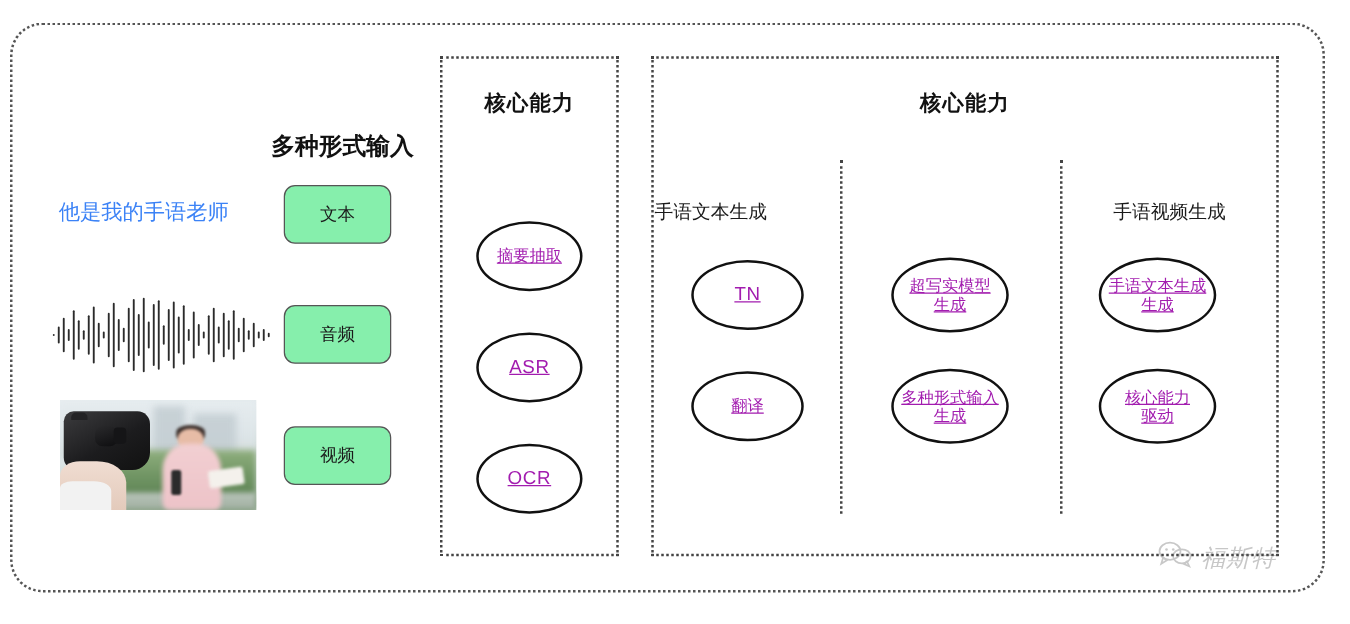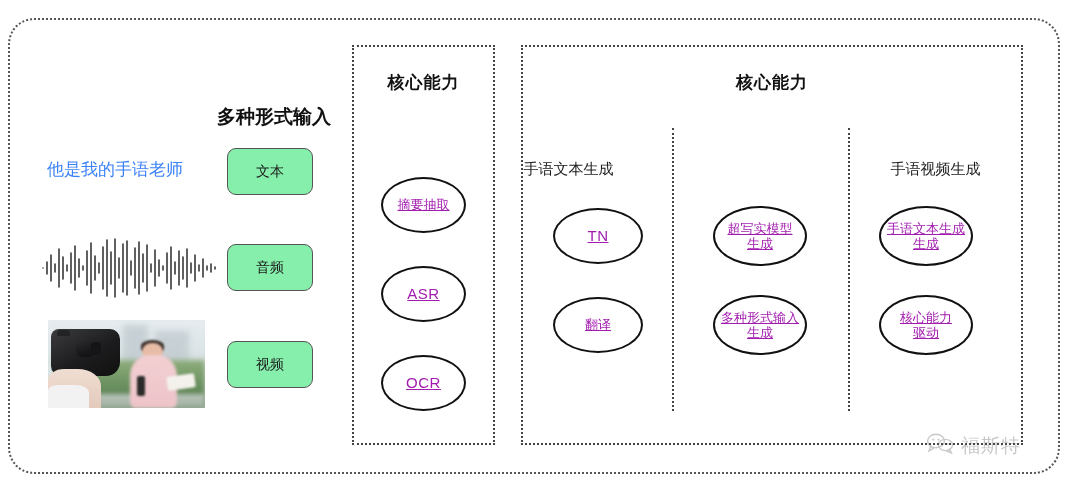--- a/index.html
+++ b/index.html
@@ -330,21 +330,21 @@
 生成</div>
   <div class="ellipse" style="left:713px; top:295px; width:94px; height:60px;">多种形式输入
 生成</div>
 
   <div class="col-head" style="left:848px; top:160px; width:175px;">手语视频生成</div>
   <div class="ellipse" style="left:879px; top:206px; width:94px; height:60px;">手语文本生成
 生成</div>
   <div class="ellipse" style="left:879px; top:295px; width:94px; height:60px;">核心能力
 驱动</div>
 
-  <div class="watermark" style="left:926px; top:432px;">
+  <div class="watermark" style="left:926px; top:432px;font-style:italic;">
     <span class="wm-icon">
       <svg width="30" height="24" viewBox="0 0 30 24" aria-hidden="true">
         <ellipse cx="10" cy="9" rx="8.4" ry="6.8" fill="none" stroke="#6a6a6a" stroke-width="1.4"></ellipse>
         <path d="M4.5 14.2 L3 19 L7.6 16.2 Z" fill="none" stroke="#6a6a6a" stroke-width="1.4"></path>
         <circle cx="7.2" cy="7.6" r="1.05" fill="#6a6a6a"></circle>
         <circle cx="12.6" cy="7.6" r="1.05" fill="#6a6a6a"></circle>
         <ellipse cx="19.5" cy="13" rx="7" ry="5.6" fill="none" stroke="#6a6a6a" stroke-width="1.4"></ellipse>
         <path d="M23.6 17.2 L25.4 21 L21.2 19.2 Z" fill="none" stroke="#6a6a6a" stroke-width="1.4"></path>
         <circle cx="17.4" cy="12" r="0.95" fill="#6a6a6a"></circle>
         <circle cx="21.8" cy="12" r="0.95" fill="#6a6a6a"></circle>

